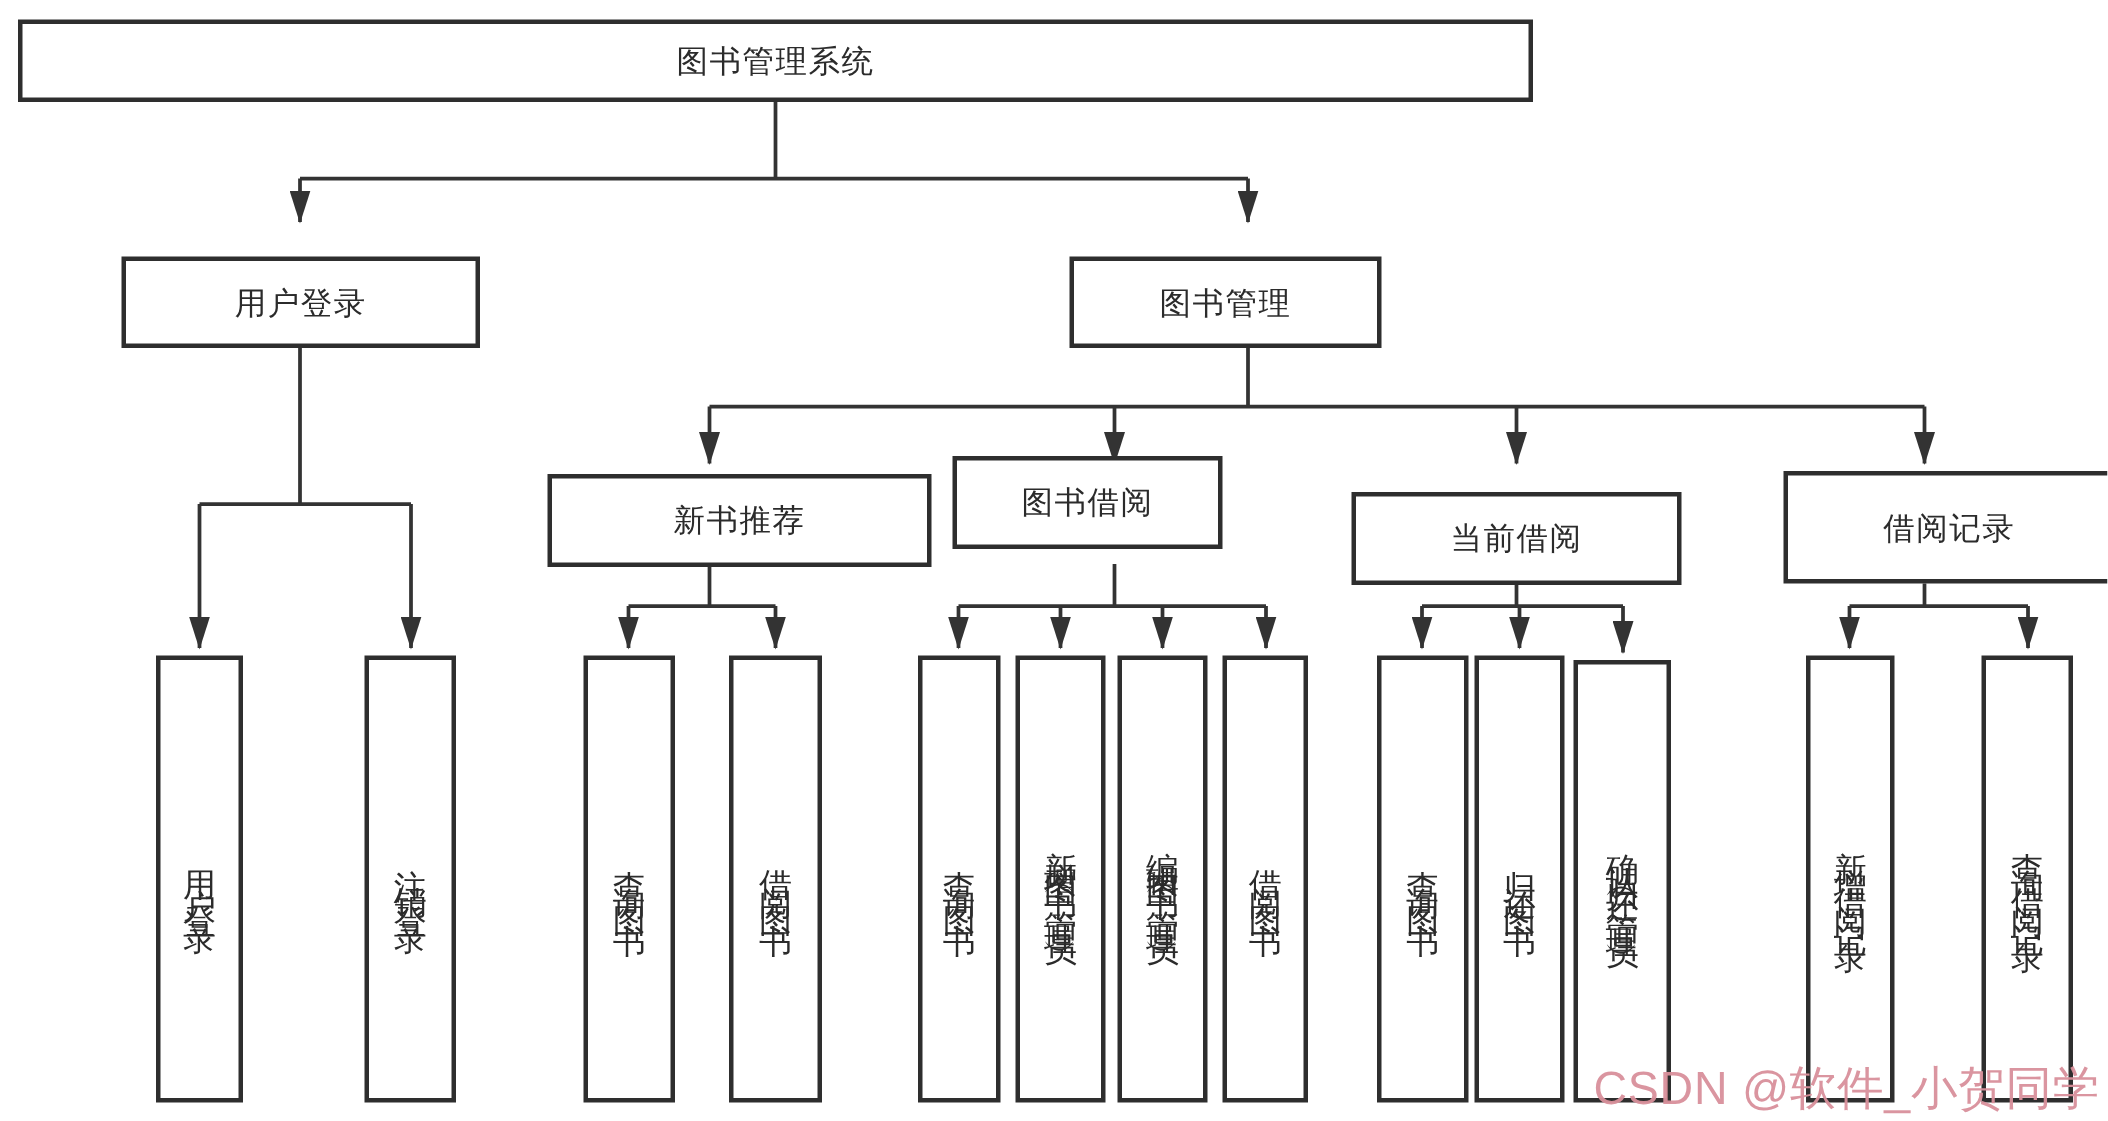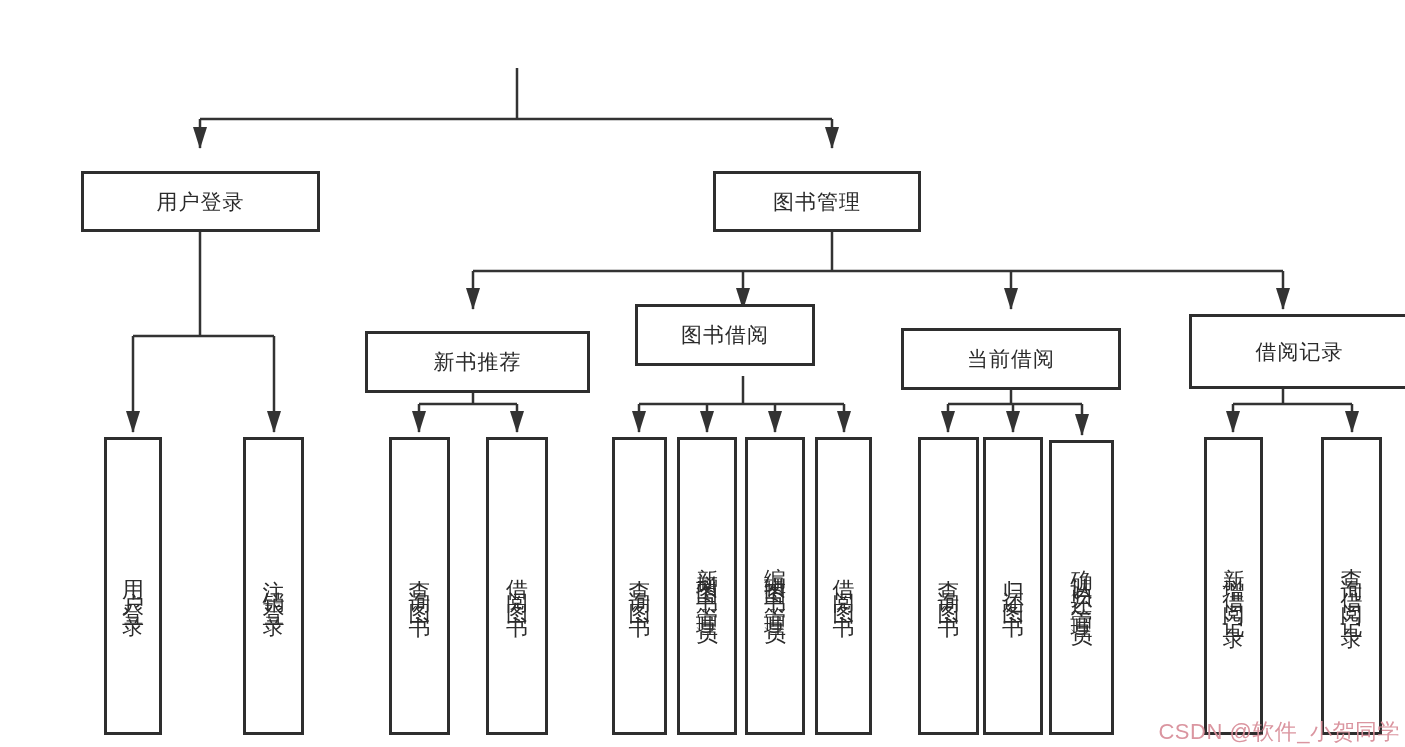--- a/index.html
+++ b/index.html
@@ -26,21 +26,21 @@
     writing-mode:vertical-rl;
     font-size:22px;
     letter-spacing:0.55em;
     line-height:1;
   }
   .leaf.long{letter-spacing:0.36em;}
   .watermark{
     position:absolute;
     right:5px;
     bottom:0px;
-    font-size:22px;
+    font-size:31px;
     letter-spacing:0.5px;
     color:#D9909B;
     opacity:0.95;
     z-index:5;
     white-space:nowrap;
   }
 </style>
 </head>
 <body>
 
@@ -89,25 +89,26 @@
       <path d="M1013,404 V432" marker-end="url(#arrow)"></path>
       <path d="M1082,404 V435" marker-end="url(#arrow)"></path>
 
       <path d="M1283,376 V404"></path>
       <path d="M1233,404 H1352"></path>
       <path d="M1233,404 V432" marker-end="url(#arrow)"></path>
       <path d="M1352,404 V432" marker-end="url(#arrow)"></path>
     </g>
   </svg>
 
+  <div class="node hbox" style="left:12px;top:13px;width:1010px;height:55px">图书管理系统</div>
 
   <div class="node hbox" style="left:81px;top:171px;width:239px;height:61px">用户登录</div>
   <div class="node hbox" style="left:713px;top:171px;width:208px;height:61px">图书管理</div>
 
-  <div class="node hbox" style="left:365px;top:331px;width:225px;height:62px">新书推荐</div>
+  <div class="node hbox" style="left:365px;top:316px;width:256px;height:62px">新书推荐</div>
   <div class="node hbox" style="left:635px;top:304px;width:180px;height:62px">图书借阅</div>
   <div class="node hbox" style="left:901px;top:328px;width:220px;height:62px">当前借阅</div>
   <div class="node hbox" style="left:1189px;top:314px;width:221px;height:75px">借阅记录</div>
 
   <div class="node leaf" style="left:104px;top:437px;width:58px;height:298px">用户登录</div>
   <div class="node leaf" style="left:243px;top:437px;width:61px;height:298px">注销登录</div>
 
   <div class="node leaf" style="left:389px;top:437px;width:61px;height:298px">查询图书</div>
   <div class="node leaf" style="left:486px;top:437px;width:62px;height:298px">借阅图书</div>
 

